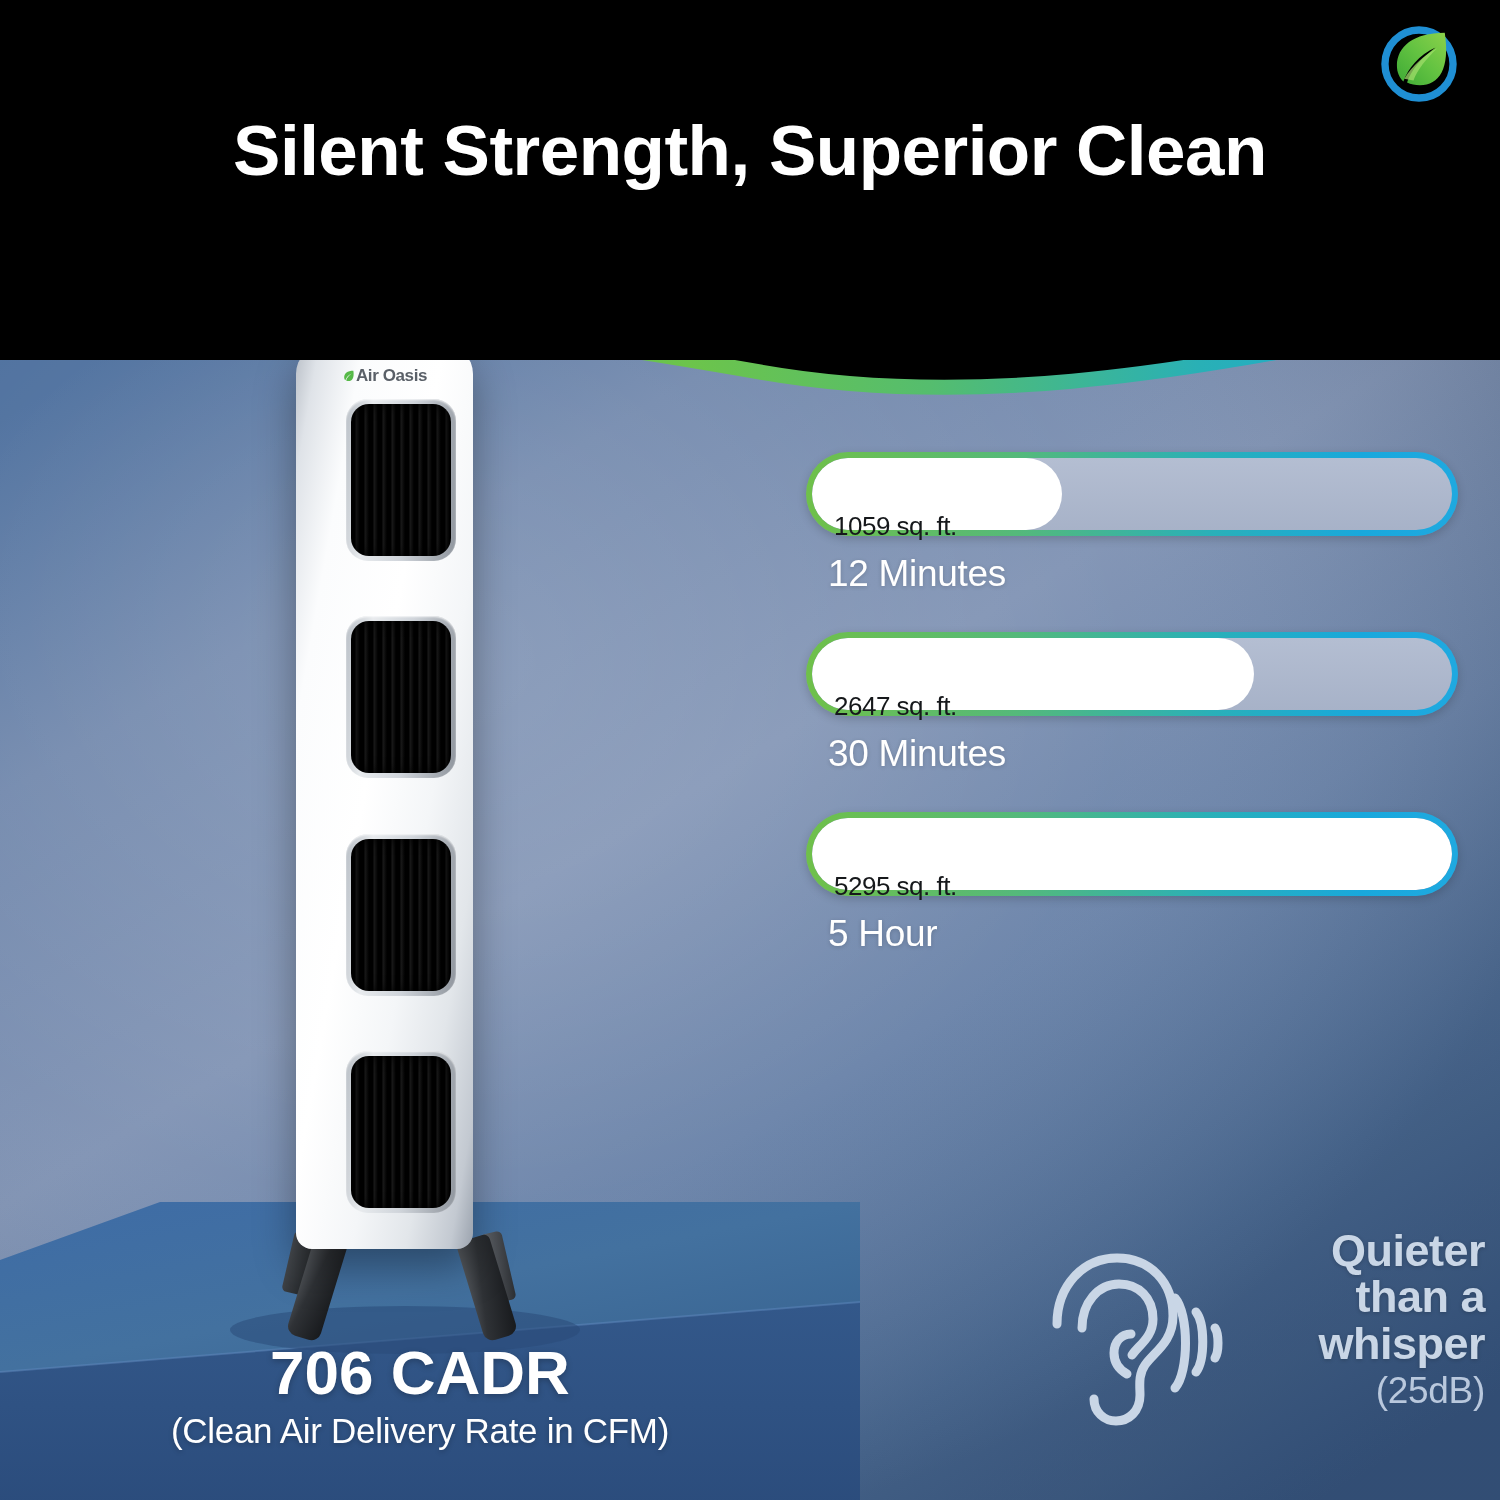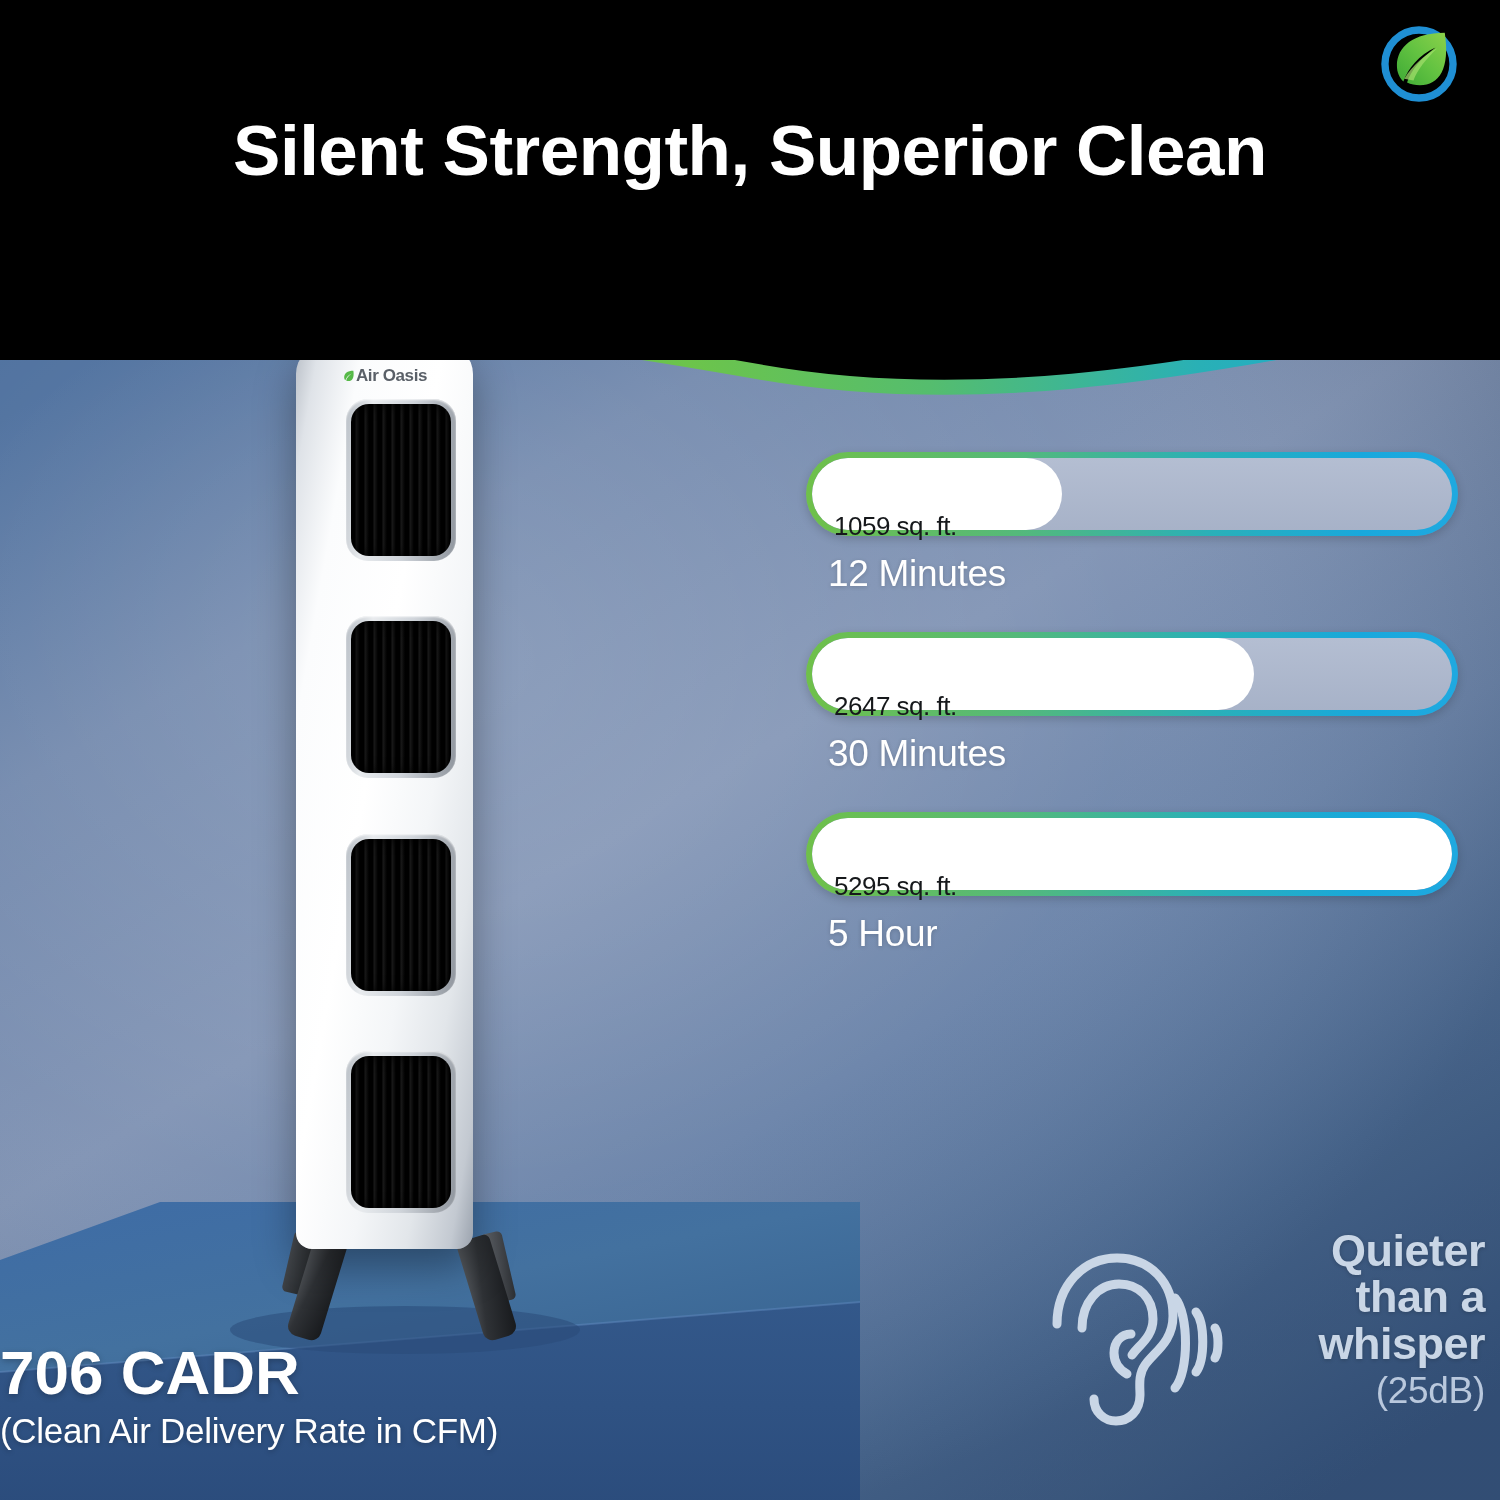--- a/index.html
+++ b/index.html
@@ -118,21 +118,21 @@
   .leg-back-right {
     left:487px; top:1232px; width:22px; height:70px;
     transform:rotate(-13deg);
     background:linear-gradient(100deg,#6a6e74,#2a2d31);
     border-radius:5px;
   }
 
   
   .cadr {
     position:absolute; left:0; top:1340px; width:840px;
-    z-index:7; color:#fff;
+    text-align:center; z-index:7; color:#fff;
   }
   .cadr-value {
     font-size:62px; font-weight:700; letter-spacing:0px;
     line-height:1.08;
     text-shadow:0 2px 6px rgba(0,0,0,0.25);
   }
   .cadr-sub {
     font-size:35px; font-weight:400; margin-top:4px;
     letter-spacing:-0.3px;
     text-shadow:0 2px 5px rgba(0,0,0,0.22);

